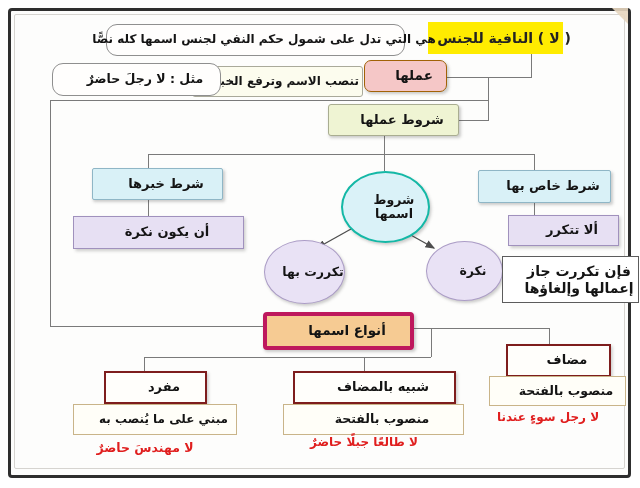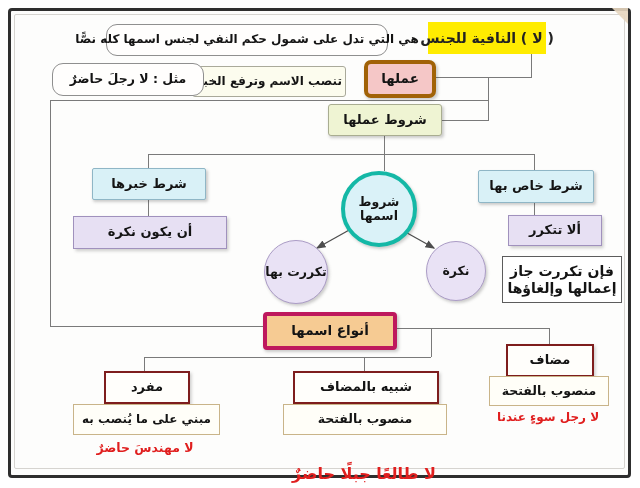--- a/index.html
+++ b/index.html
@@ -12,37 +12,37 @@
     position:absolute;top:8px;left:8px;right:9px;bottom:10px;
     border:3px solid #2e2e2e;border-radius:4px;background:#fdfdfc;
   }
   .inner-line{
     position:absolute;top:3px;left:3px;right:3px;bottom:6px;
     border:1px solid #d6d4d0;border-radius:2px;pointer-events:none;
   }
   .box{
     position:absolute;display:flex;align-items:center;justify-content:center;
     font-weight:bold;color:#141414;text-align:center;direction:rtl;
-    white-space:nowrap;line-height:1.15;
+    white-space:nowrap;line-height:1.15;padding-left:17px;
   }
   .wrap{white-space:normal;}
   .shadow{box-shadow:1.5px 2px 3px rgba(60,60,60,.25);}
   .yellow{background:#ffec00;color:#222;}
   .white-r{background:#fffefd;border:1px solid #8f8f8f;border-radius:11px;}
-  .pink{background:#f5c7c7;border:4px solid #a16207;border-radius:7px;}
+  .pink{background:#f5c7c7;border:1px solid #a16207;border-radius:7px;}
   .ivory{background:#fcfcee;border:1px solid #a9a99a;border-radius:3px;}
   .green{background:#eff4d3;border:1px solid #a9ad91;border-radius:3px;}
   .cyan{background:#d9f1f7;border:1px solid #8fb6c6;border-radius:2px;}
   .lav{background:#e7e0f3;border:1px solid #a091bd;border-radius:0;}
   .note{background:#ffffff;border:1px solid #5c5c5c;}
   .orange{background:#f6cb93;border:4px solid #be185d;border-radius:4px;}
   .dkred{background:#fffefb;border:2px solid #7e1d1d;}
   .rule{background:#fffef8;border:1px solid #c9b489;}
   .circle{border-radius:50%;}
-  .c-cyan{background:#daf2f8;border:4px solid #14b8a6;}
+  .c-cyan{background:#daf2f8;border:2px solid #14b8a6;}
   .c-lav{background:#e9e2f5;border:1px solid #ab9cc6;}
   .line{position:absolute;background:#7a7a7a;}
   .red-ex{
     position:absolute;color:#e01f1f;font-weight:bold;text-align:center;
     direction:rtl;white-space:nowrap;
   }
   .curl{
     position:absolute;top:8px;right:12px;width:0;height:0;
     border-top:16px solid #e7d6bf;border-left:16px solid transparent;
     opacity:.9;
@@ -108,17 +108,17 @@
 <div class="box note wrap" style="left:502px;top:250px;width:118px;height:45px;font-size:14px;margin-top:6px;">فإن تكررت جاز إعمالها وإلغاؤها</div>
 
 <div class="box orange shadow" style="left:263px;top:312px;width:126px;height:30px;font-size:13.5px;">أنواع اسمها</div>
 
 <div class="box dkred shadow" style="left:104px;top:371px;width:82px;height:29px;font-size:13px;">مفرد</div>
 <div class="box rule" style="left:73px;top:404px;width:145px;height:29px;font-size:12px;">مبني على ما يُنصب به</div>
 <div class="red-ex" style="left:80px;top:440px;width:130px;font-size:12.5px;">لا مهندسَ حاضرٌ</div>
 
 <div class="box dkred shadow" style="left:293px;top:371px;width:142px;height:29px;font-size:13px;">شبيه بالمضاف</div>
 <div class="box rule" style="left:283px;top:404px;width:162px;height:29px;font-size:12.5px;">منصوب بالفتحة</div>
-<div class="red-ex" style="left:289px;top:464px;width:150px;font-size:16px;">لا طالعًا جبلًا حاضرٌ</div>
+<div class="red-ex" style="left:289px;top:435px;width:150px;font-size:12px;">لا طالعًا جبلًا حاضرٌ</div>
 
 <div class="box dkred shadow" style="left:506px;top:344px;width:84px;height:29px;font-size:13px;">مضاف</div>
 <div class="box rule" style="left:489px;top:376px;width:118px;height:28px;font-size:12.5px;">منصوب بالفتحة</div>
 <div class="red-ex" style="left:484px;top:410px;width:128px;font-size:12px;">لا رجل سوءٍ عندنا</div>
 
 </body></html>

